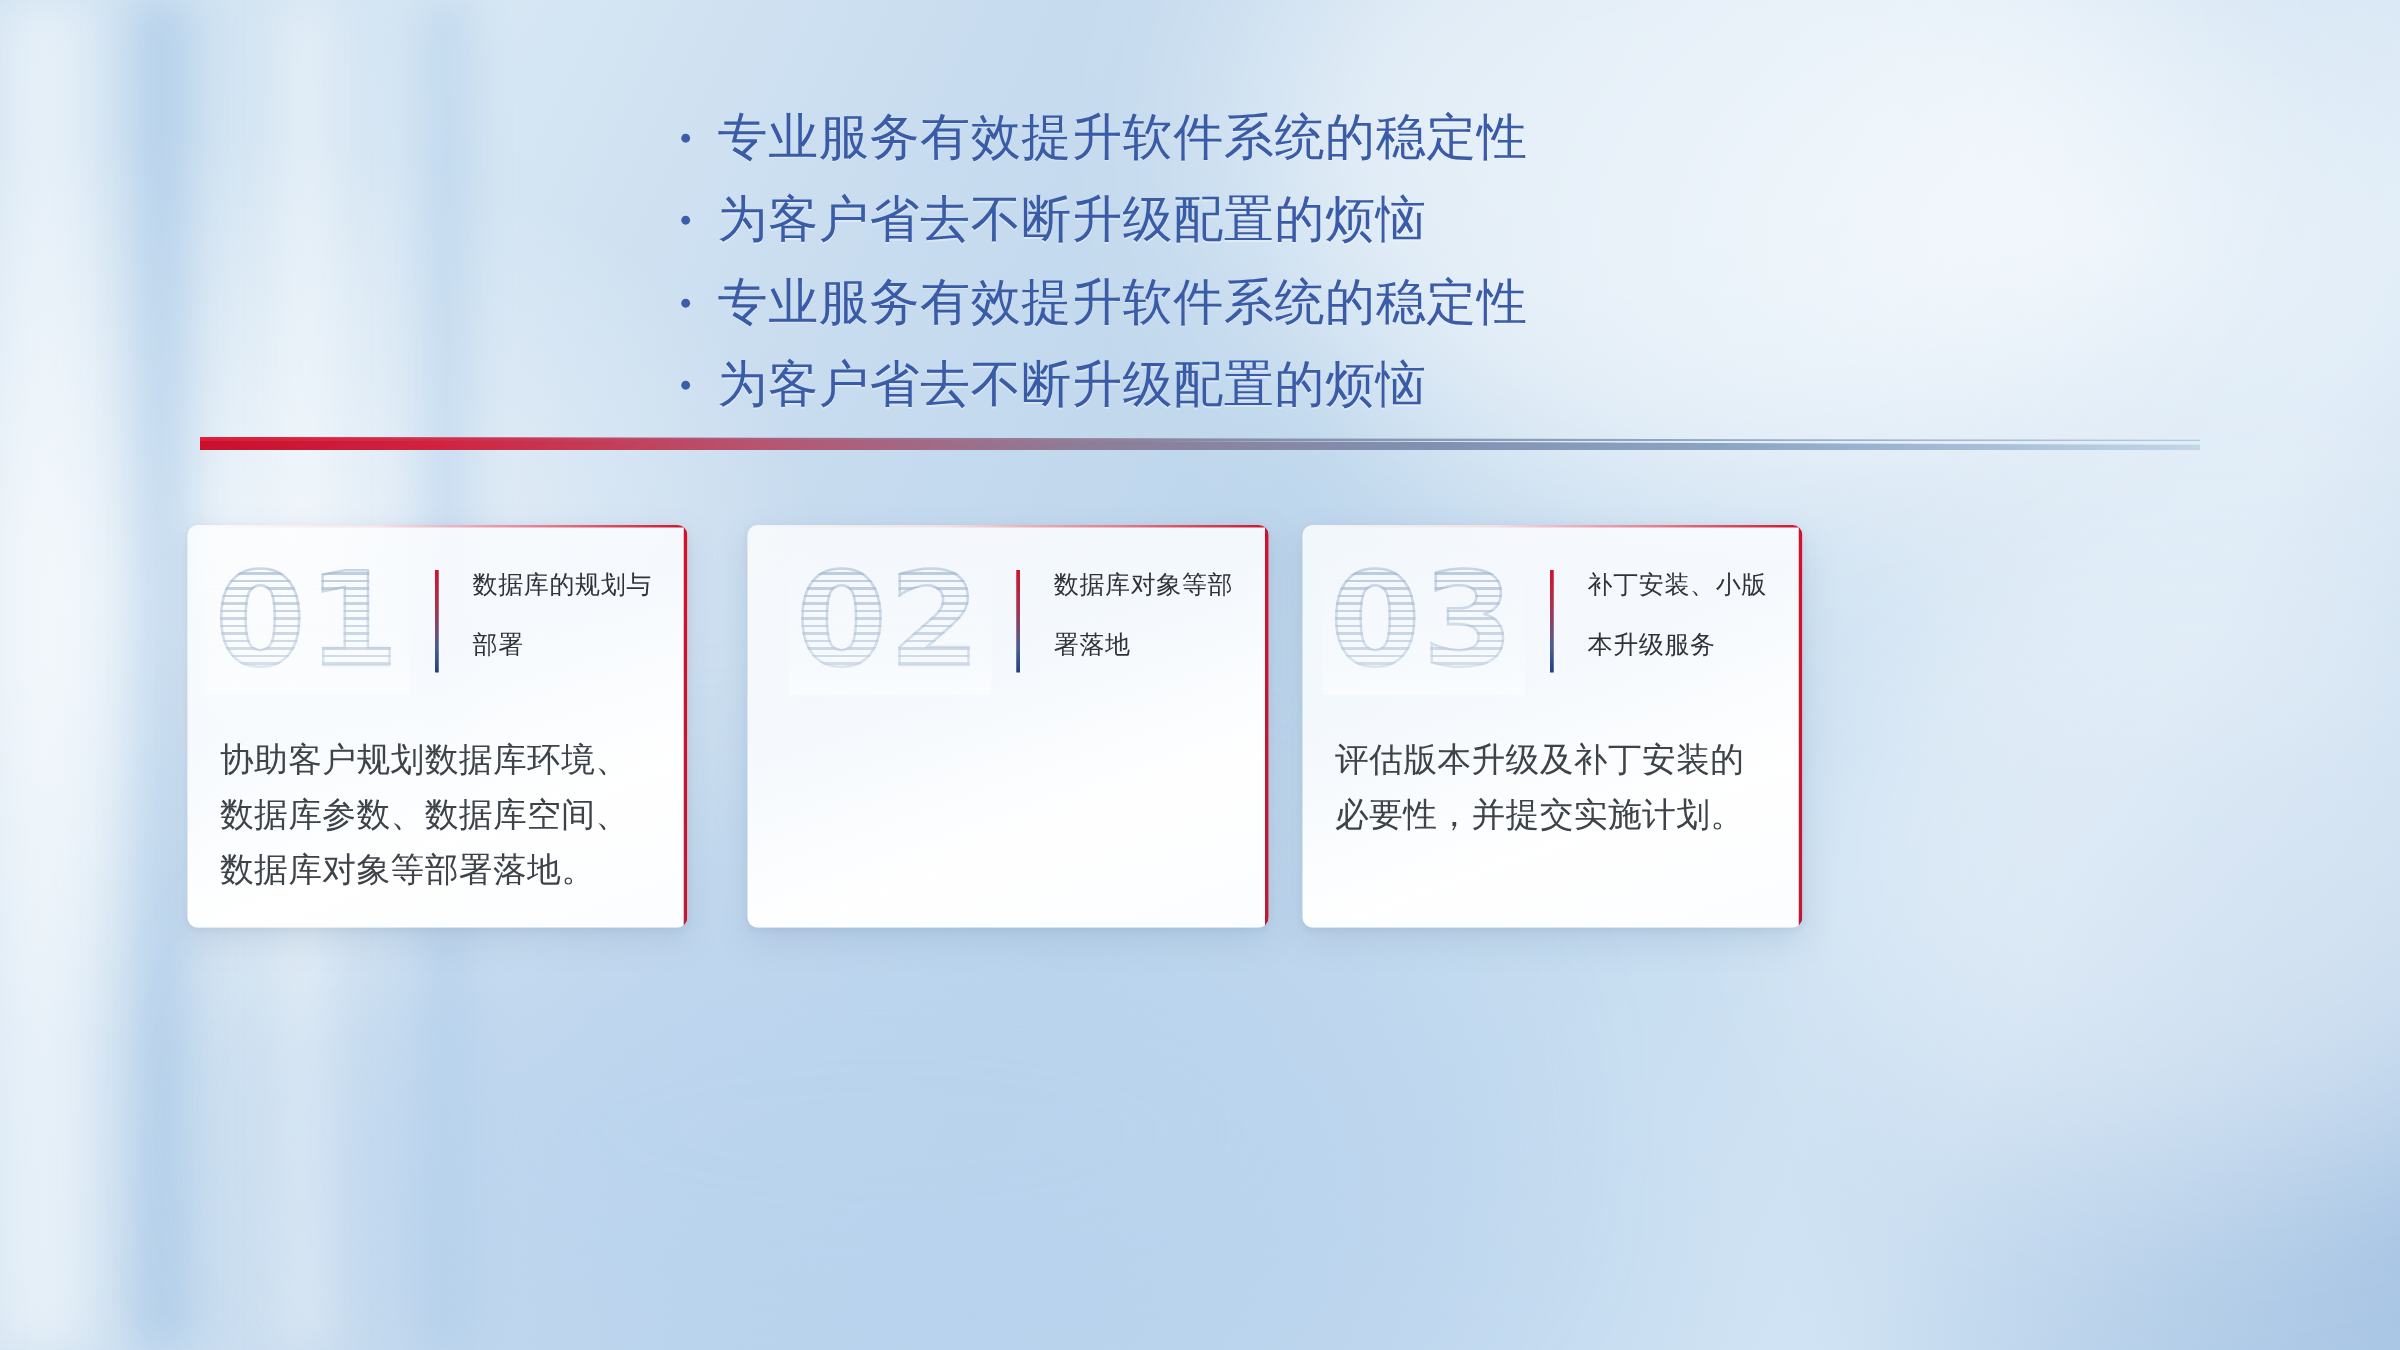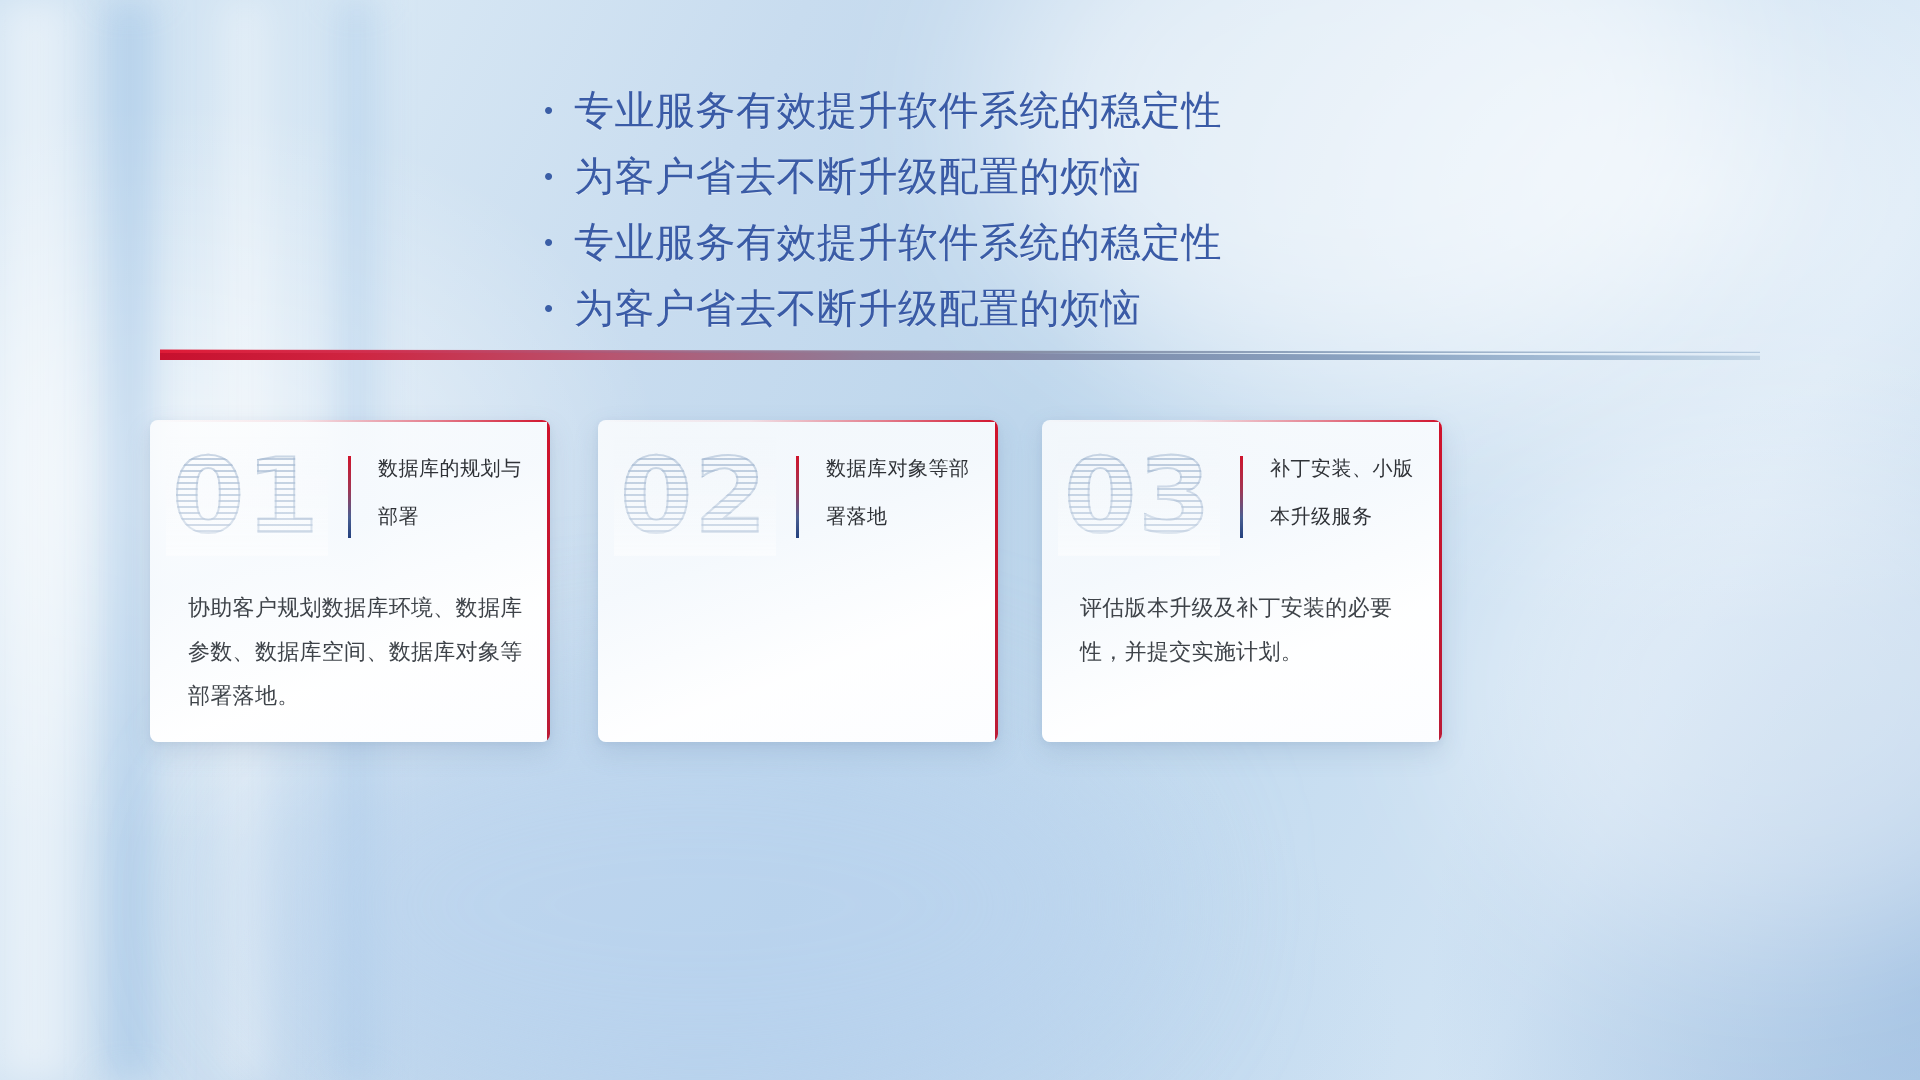--- a/index.html
+++ b/index.html
@@ -57,21 +57,21 @@
 
   
   #cards{position:absolute;left:150px;top:420px;width:1620px;height:325px;}
   .card{
     position:absolute;top:0;width:400px;height:322px;border-radius:8px;
     background:linear-gradient(160deg,rgba(255,255,255,.80) 0%,rgba(248,251,254,.93) 38%,rgba(255,255,255,.99) 70%,rgba(252,253,255,1) 100%);
     box-shadow:0 10px 26px rgba(86,118,156,.17), 0 2px 6px rgba(86,118,156,.10);
     overflow:hidden;
   }
   .card.c1{left:0;}
-  .card.c2{left:448px;}
+  .card.c2{left:448px;padding-left:17px;}
   .card.c3{left:892px;}
   
   .card .edge-right{position:absolute;right:0;top:0;bottom:0;width:3px;
     background:linear-gradient(180deg,#d0132c 0%,#c41630 45%,#bb1b36 100%);}
   .card .edge-top{position:absolute;left:0;right:0;top:0;height:2px;
     background:linear-gradient(90deg,rgba(212,19,44,0) 0%,rgba(212,19,44,.10) 38%,rgba(212,19,44,.55) 72%,#d0132c 100%);}
 
   .card-head{position:relative;height:168px;}
   
   .ghostnum{
@@ -96,23 +96,22 @@
     position:absolute;left:198px;top:36px;width:3px;height:82px;
     background:linear-gradient(180deg,#cf142c 0%,#a33552 40%,#4a5f92 75%,#23407e 100%);
   }
   .card-title{
     position:absolute;left:228px;top:24px;right:16px;
     font-size:20px;line-height:48px;color:#2f3237;letter-spacing:.5px;
     font-family:"Liberation Sans","DejaVu Sans",sans-serif;
   }
   .card-body{
     position:absolute;left:26px;right:22px;top:166px;
-    font-size:22px;line-height:44px;color:#3e4349;letter-spacing:.3px;
+    font-size:27px;line-height:44px;color:#3e4349;letter-spacing:.3px;
     font-family:"Liberation Sans","DejaVu Sans",sans-serif;
-    margin-left:12px;
   }
 </style>
 </head>
 <body>
 
 <div id="slide">
 
   <div class="streak s1"></div>
   <div class="streak s2"></div>
   <div class="streak s3"></div>

